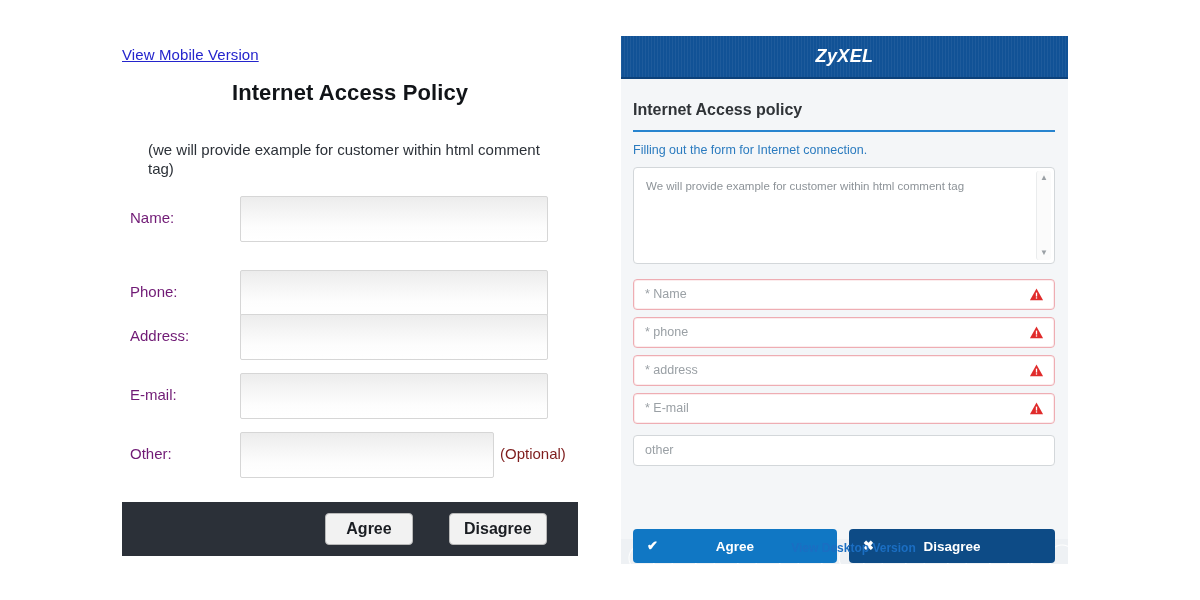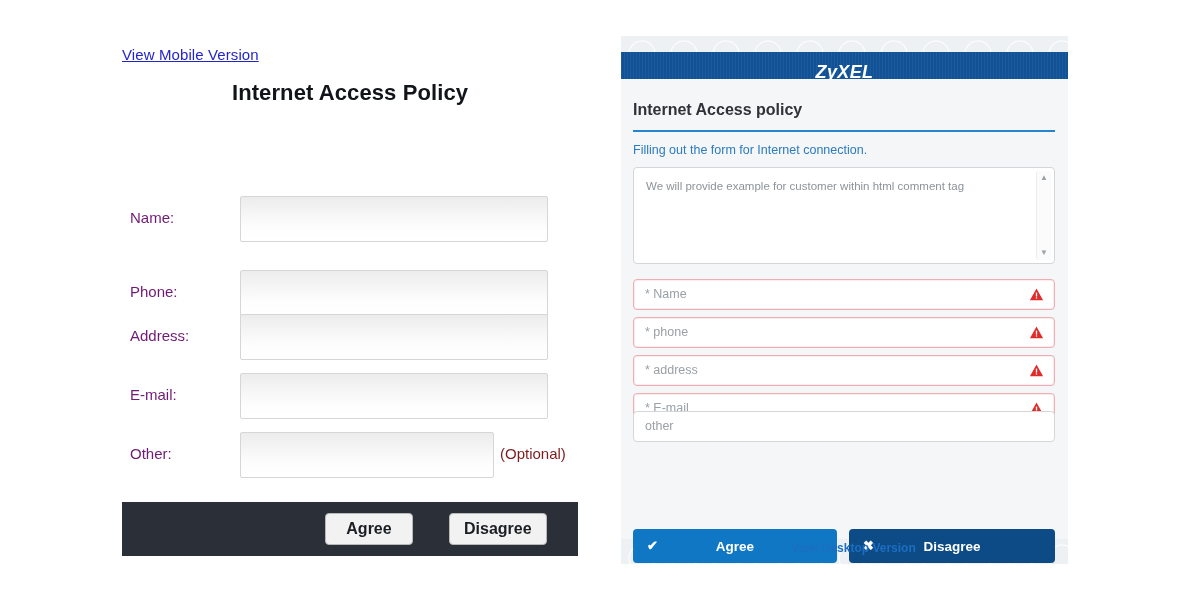--- a/index.html
+++ b/index.html
@@ -141,21 +141,21 @@
     background-image:
       radial-gradient(circle at 50% 50%, rgba(255,255,255,0) 12px, rgba(255,255,255,0.95) 13px, rgba(255,255,255,0) 14px),
       radial-gradient(circle at 0% 0%, rgba(255,255,255,0) 12px, rgba(255,255,255,0.95) 13px, rgba(255,255,255,0) 14px);
     background-size: 42px 36px, 42px 36px;
     background-position: 0 0, 21px 18px;
   }
 
   .mobile-header {
     position: absolute;
     left: 0;
-    top: 16px;
+    top: 0;
     width: 447px;
     height: 41px;
     background: #115296;
     background-image: repeating-linear-gradient(to right,
         rgba(255,255,255,0.055) 0px, rgba(255,255,255,0.055) 1px,
         rgba(0,0,0,0) 1px, rgba(0,0,0,0) 3px);
     border-bottom: 2px solid #0c417a;
   }
   .mobile-logo {
     position: absolute;
@@ -324,20 +324,21 @@
 </style>
 </head>
 <body>
 
 <div class="desktop-panel">
 
   <a class="mobile-link">View Mobile Version</a>
 
   <div class="desktop-title">Internet Access Policy</div>
 
+  <div class="desktop-note">(we will provide example for customer within html comment tag)</div>
 
   <div class="form-row" style="top:160px;">
     <span class="fld-label">Name:</span>
     <div class="fld-input"></div>
   </div>
 
   <div class="form-row" style="top:234px;">
     <span class="fld-label">Phone:</span>
     <div class="fld-input"></div>
   </div>
@@ -423,21 +424,21 @@
       <span class="ph">* E-mail</span>
       <span class="warn">
         <svg viewBox="0 0 16 16" width="15" height="15">
             <polygon points="8,1.5 15,14 1,14" fill="#e02b2b"></polygon>
             <rect x="7.3" y="6" width="1.4" height="4.2" fill="#ffffff"></rect>
             <rect x="7.3" y="11" width="1.4" height="1.4" fill="#ffffff"></rect>
           </svg>
       </span>
     </div>
 
-    <div class="m-field plain" style="top:332px;">
+    <div class="m-field plain" style="top:356px;">
       <span class="ph">other</span>
     </div>
 
     <button class="m-btn m-btn-agree">
       <span class="glyph">✔</span>
       <span>Agree</span>
     </button>
 
     <button class="m-btn m-btn-disagree">
       <span class="glyph">✖</span>

